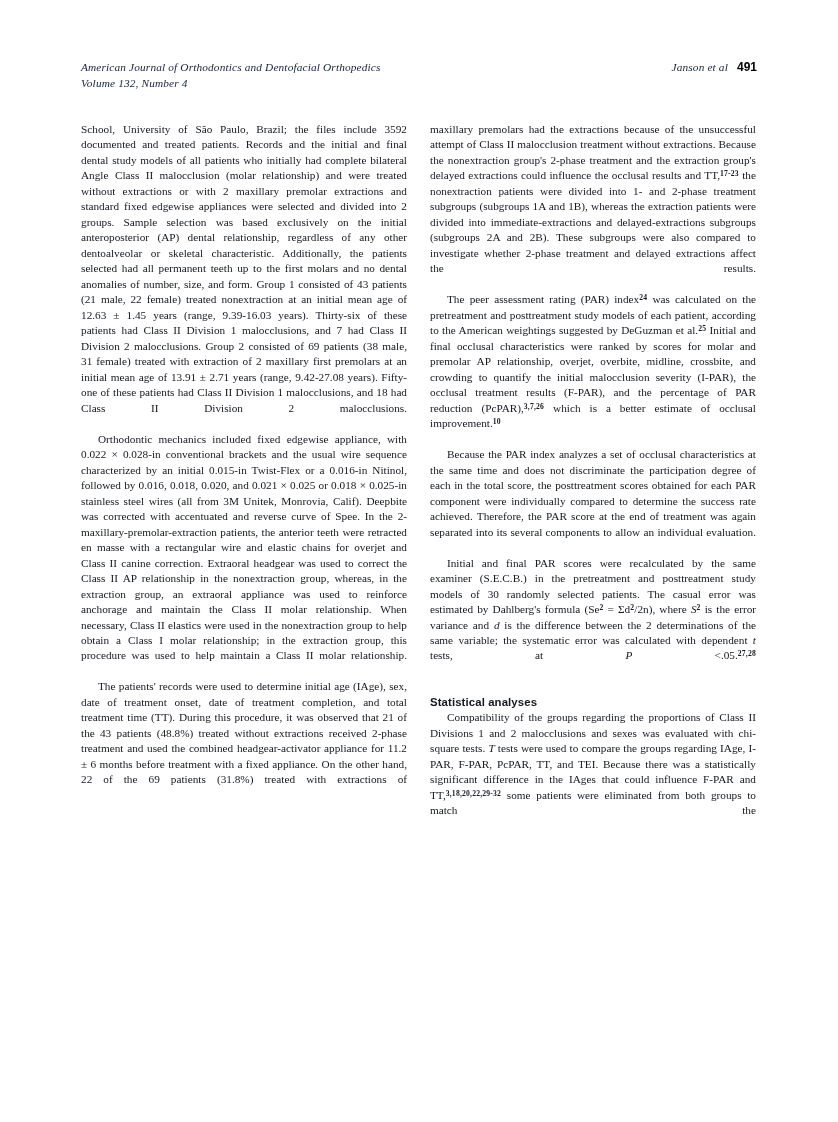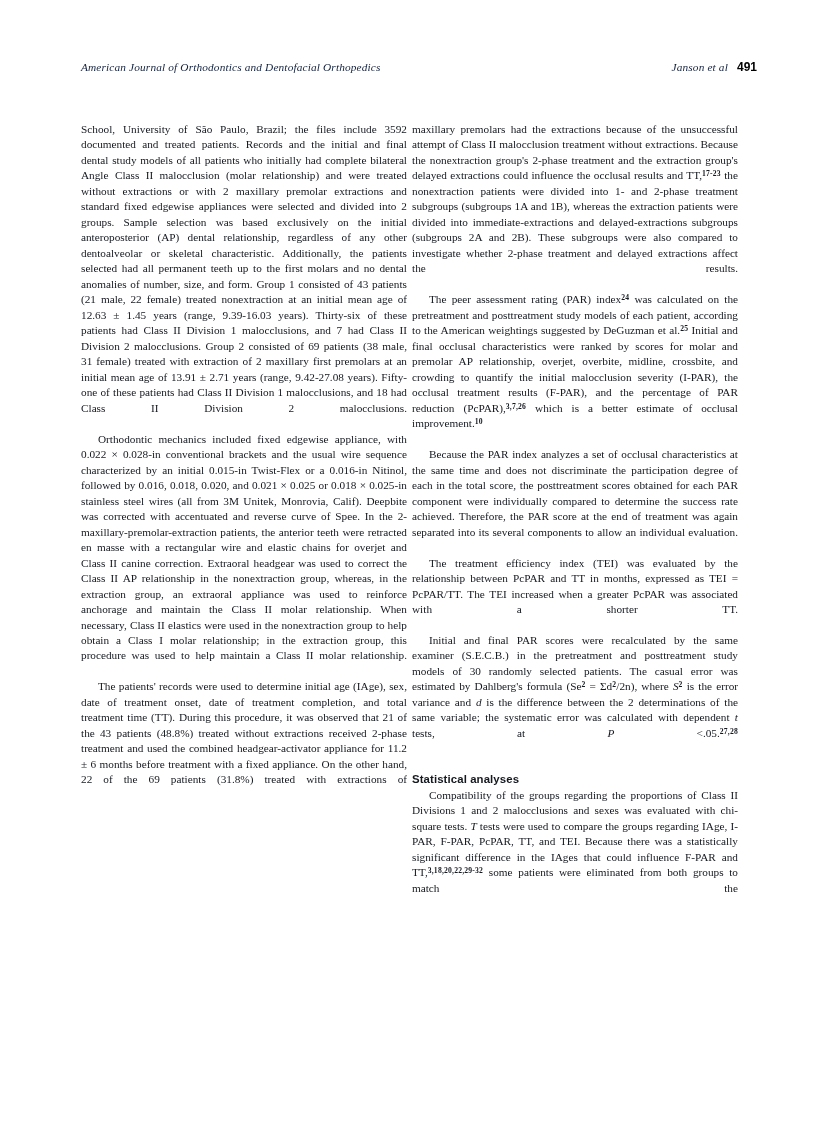--- a/index.html
+++ b/index.html
@@ -66,21 +66,21 @@
   }
 
   
   .columns {
     position: absolute;
     left: 81px;
     top: 122px;
     width: 676px;
     height: 950px;
     display: flex;
-    gap: 5px;
+    gap: 23px;
   }
   .col {
     width: 326px;
     position: relative;
   }
 
   p.para {
     margin: 0;
     font-size: 11.25px;
     line-height: 15.48px;
@@ -123,20 +123,21 @@
   .times-x { font-family: "Liberation Serif", "DejaVu Serif", serif; }
 </style>
 </head>
 <body>
 
 <div class="page">
 
   <div class="running-head">
     <div class="rh-left">
       <div>American Journal of Orthodontics and Dentofacial Orthopedics</div>
+      <div class="vol-line">Volume 132, Number 4</div>
     </div>
     <div class="rh-right">
       <span class="rh-journal-authors">Janson et al</span>
       <span class="rh-pagenum">491</span>
     </div>
   </div>
 
   <div class="columns">
 
     <div class="col">
@@ -145,21 +146,20 @@
       <p class="para indent"><span>The patients' records were used to determine initial age (IAge), sex, date of treatment onset, date of treatment completion, and total treatment time (TT). During this procedure, it was observed that 21 of the 43 patients (48.8%) treated without extractions received 2-phase treatment and used the combined headgear-activator appliance for 11.2 ± 6 months before treatment with a fixed appliance. On the other hand, 22 of the 69 patients (31.8%) treated with extractions of</span></p>
     </div>
 
     <div class="col">
       <p class="para noind"><span>maxillary premolars had the extractions because of the unsuccessful attempt of Class II malocclusion treatment without extractions. Because the nonextraction group's 2-phase treatment and the extraction group's delayed extractions could influence the occlusal results and TT,</span><sup>17-23</sup><span> the nonextraction patients were divided into 1- and 2-phase treatment subgroups (subgroups 1A and 1B), whereas the extraction patients were divided into immediate-extractions and delayed-extractions subgroups (subgroups 2A and 2B). These subgroups were also compared to investigate whether 2-phase treatment and delayed extractions affect the results.</span></p>
 
       <p class="para indent"><span>The peer assessment rating (PAR) index</span><sup>24</sup><span> was calculated on the pretreatment and posttreatment study models of each patient, according to the American weightings suggested by DeGuzman et al.</span><sup>25</sup><span> Initial and final occlusal characteristics were ranked by scores for molar and premolar AP relationship, overjet, overbite, midline, crossbite, and crowding to quantify the initial malocclusion severity (I-PAR), the occlusal treatment results (F-PAR), and the percentage of PAR reduction (PcPAR),</span><sup>3,7,26</sup><span> which is a better estimate of occlusal improvement.</span><sup>10</sup></p>
 
       <p class="para indent"><span>Because the PAR index analyzes a set of occlusal characteristics at the same time and does not discriminate the participation degree of each in the total score, the posttreatment scores obtained for each PAR component were individually compared to determine the success rate achieved. Therefore, the PAR score at the end of treatment was again separated into its several components to allow an individual evaluation.</span></p>
 
-      <p class="para indent"><span>The treatment efficiency index (TEI) was evaluated by the relationship between PcPAR and TT in months, expressed as TEI = PcPAR/TT. The TEI increased when a greater PcPAR was associated with a shorter TT.</span></p>
 
       <p class="para indent"><span>Initial and final PAR scores were recalculated by the same examiner (S.E.C.B.) in the pretreatment and posttreatment study models of 30 randomly selected patients. The casual error was estimated by Dahlberg's formula (Se</span><sup>2</sup><span> = Σd</span><sup>2</sup><span>/2n), where </span><i>S</i><sup>2</sup><span> is the error variance and </span><i>d</i><span> is the difference between the 2 determinations of the same variable; the systematic error was calculated with dependent </span><i>t</i><span> tests, at </span><i>P</i><span> &lt;.05.</span><sup>27,28</sup></p>
 
       <h2 class="subhead">Statistical analyses</h2>
 
       <p class="para indent"><span>Compatibility of the groups regarding the proportions of Class II Divisions 1 and 2 malocclusions and sexes was evaluated with chi-square tests. </span><i>T</i><span> tests were used to compare the groups regarding IAge, I-PAR, F-PAR, PcPAR, TT, and TEI. Because there was a statistically significant difference in the IAges that could influence F-PAR and TT,</span><sup>3,18,20,22,29-32</sup><span> some patients were eliminated from both groups to match the</span></p>
     </div>
 
   </div>
 </div>

